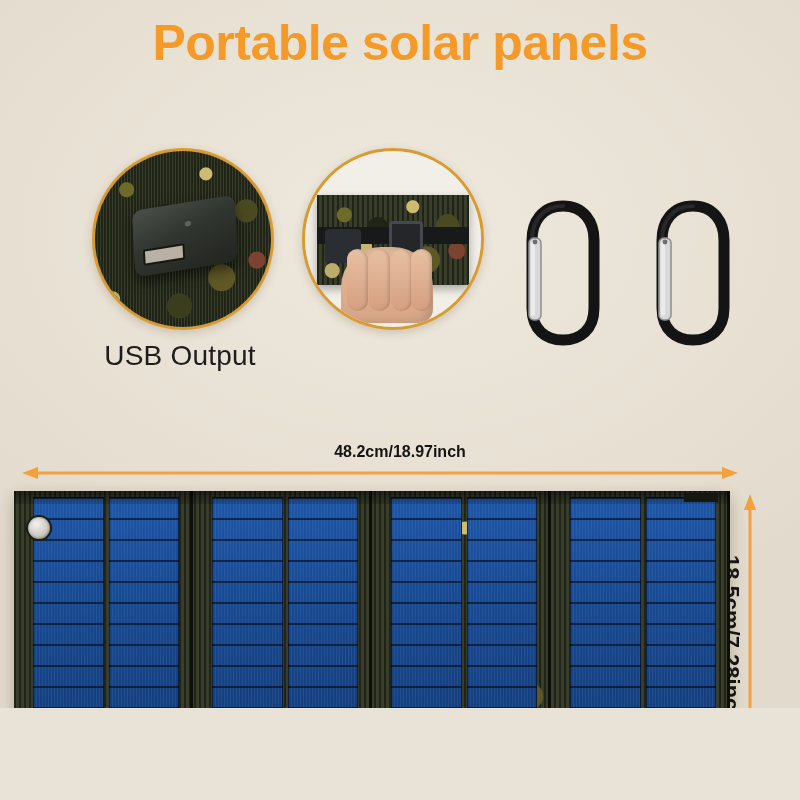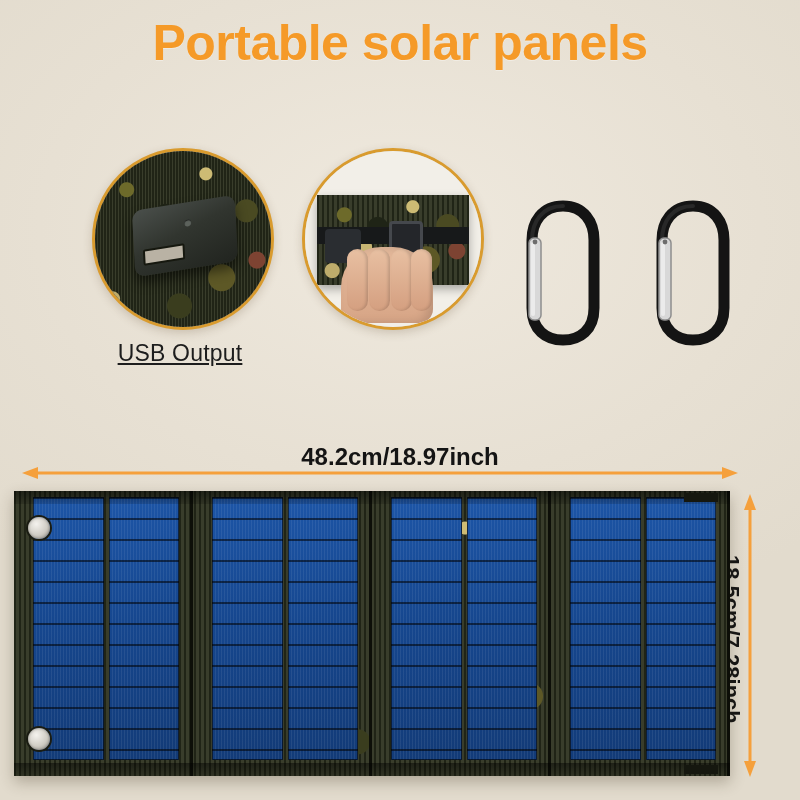--- a/index.html
+++ b/index.html
@@ -10,21 +10,21 @@
     width: 800px;
     height: 800px;
     overflow: hidden;
     background: #e9e3d7;
     font-family: "Liberation Sans", sans-serif;
     -webkit-font-smoothing: antialiased;
   }
   #page {
     position: relative;
     width: 800px;
-    height: 800px;
+    height: 708px;
     background:
       radial-gradient(ellipse 600px 420px at 400px 230px, #efe9de 0%, #e7e0d3 60%, #e2dbcd 100%);
     overflow: hidden;
   }
 
   
   .title {
     position: absolute;
     left: 0;
     top: 14px;
@@ -48,24 +48,23 @@
     border-radius: 50%;
     border: 3px solid #d99b2e;
     overflow: hidden;
     box-shadow: 0 3px 10px rgba(90,70,40,.22);
     background: #cfc8b8;
   }
   .feature-label {
     margin-top: 10px;
     width: 176px;
     text-align: center;
-    font-size: 23px;
+    font-size: 28px;
     color: #1d1d1d;
     letter-spacing: .2px;
-    text-decoration: underline;
   }
 
   
   .camo {
     position: absolute;
     inset: 0;
     background-color: #2e3320;
     background-image:
       radial-gradient(circle at 18% 22%, #6d6a2a 0 7px, transparent 8px),
       radial-gradient(circle at 63% 13%, #cdbb74 0 6px, transparent 7px),
@@ -181,21 +180,21 @@
   
   .carabiner { position: absolute; }
 
   
   .dim-h-label {
     position: absolute;
     left: 0;
     top: 443px;
     width: 800px;
     text-align: center;
-    font-size: 24px;
+    font-size: 16px;
     font-weight: bold;
     color: #141414;
   }
   .dim-v-label {
     position: absolute;
     left: 744px;
     top: 555px;
     font-size: 22px;
     font-weight: bold;
     color: #141414;

